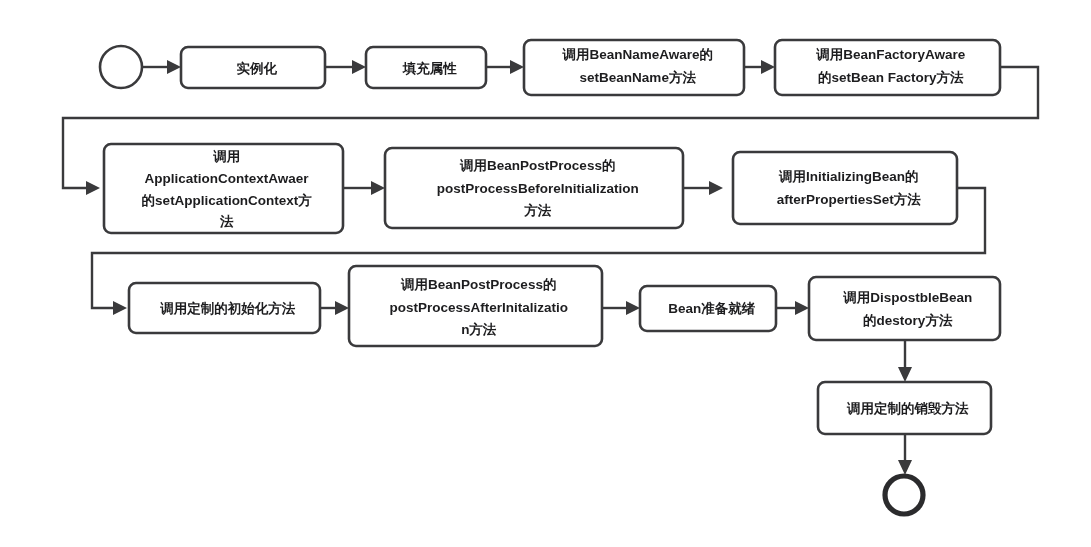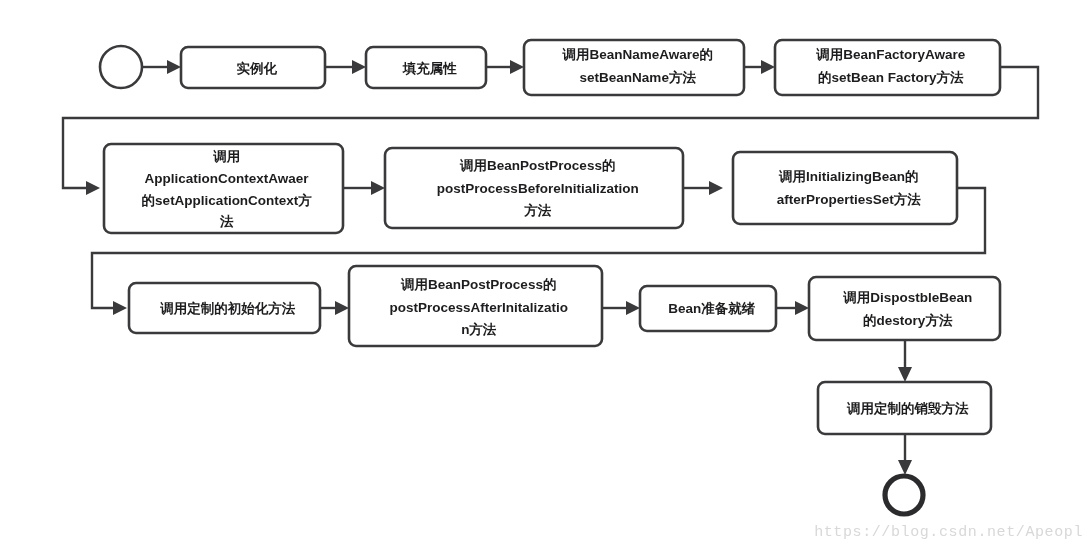--- a/index.html
+++ b/index.html
@@ -235,14 +235,13 @@
         <tspan>调用定制的销毁方法</tspan>
       </text>
     </g>
 
     <g>
       <circle class="node-circle-end" cx="904" cy="495" r="19"></circle>
     </g>
 
   </svg>
 
-  <div class="watermark-text">https://blog.csdn.net/Apeopl</div>
 </div>
 
 </body></html>

